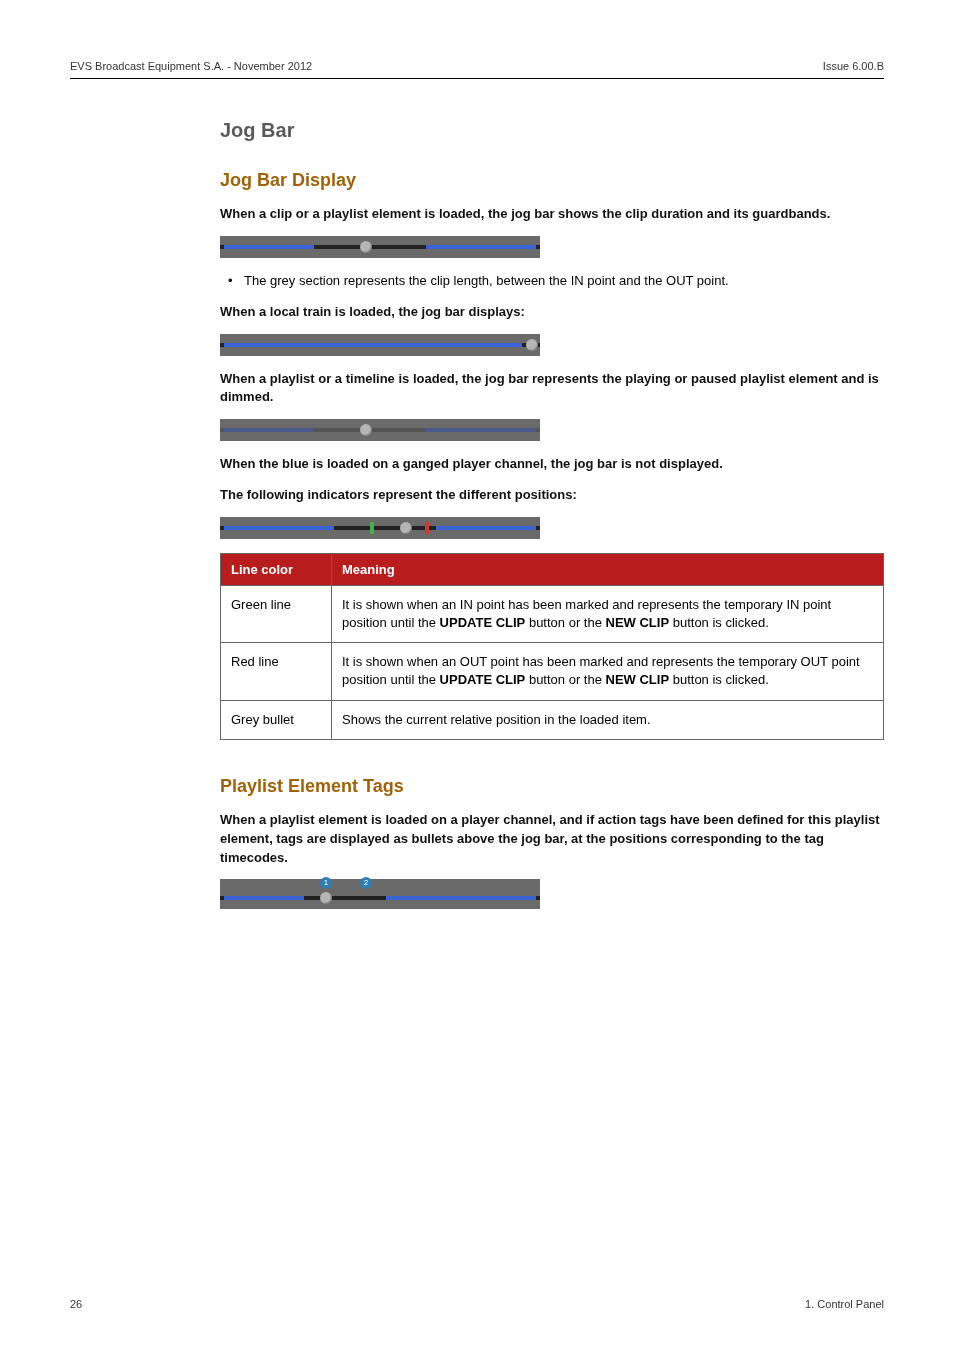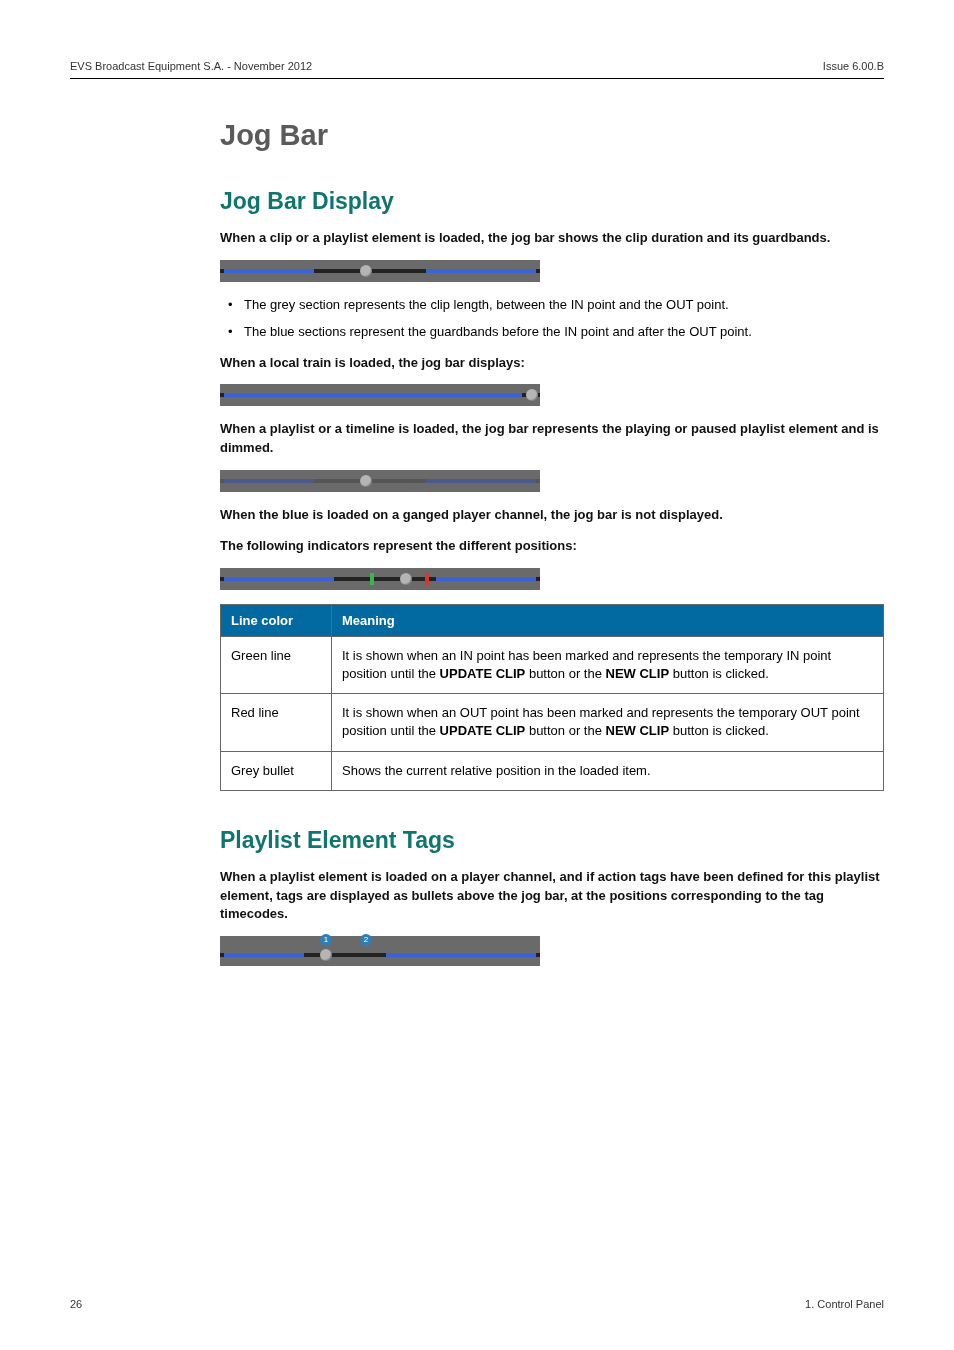--- a/index.html
+++ b/index.html
@@ -22,29 +22,29 @@
     font-size: 11px;
     color: #333;
     padding-bottom: 6px;
     border-bottom: 1px solid #000;
     margin-bottom: 40px;
   }
   .content {
     margin-left: 150px;
   }
   h2.section-title {
-    font-size: 29px;
+    font-size: 20px;
     font-weight: bold;
     color: #5a5a5a;
-    margin: 0 0 36px 0;
+    margin: 0 0 28px 0;
   }
   h3.subsection {
-    font-size: 23px;
-    font-weight: bold;
-    color: #0f766e;
+    font-size: 18px;
+    font-weight: bold;
+    color: #a16207;
     margin: 0 0 14px 0;
   }
   p.body {
     font-size: 13px;
     line-height: 1.45;
     margin: 0 0 12px 0;
     color: #111;
     font-weight: bold;
   }
   ul.bullets {
@@ -128,21 +128,21 @@
   .jogbar.withtag .jog-bullet { top: 13px; }
 
   
   table.legend {
     border-collapse: collapse;
     width: 100%;
     margin: 8px 0 14px 0;
     font-size: 13px;
   }
   table.legend th {
-    background: #0369a1;
+    background: #b91c1c;
     color: #fff;
     text-align: left;
     padding: 8px 10px;
     border: 1px solid #666;
     font-weight: bold;
   }
   table.legend td {
     border: 1px solid #666;
     padding: 10px 10px;
     vertical-align: top;
@@ -183,21 +183,20 @@
 
     <div class="jogbar">
       <div class="jog-track"></div>
       <div class="jog-guard" style="left:4px; width:90px;"></div>
       <div class="jog-guard" style="right:4px; width:110px;"></div>
       <div class="jog-bullet" style="left:140px;"></div>
     </div>
 
     <ul class="bullets">
       <li>The grey section represents the clip length, between the IN point and the OUT point.</li>
-      <li>The blue sections represent the guardbands before the IN point and after the OUT point.</li>
     </ul>
 
     <p class="body">When a local train is loaded, the jog bar displays:</p>
 
     <div class="jogbar">
       <div class="jog-track"></div>
       <div class="jog-guard" style="left:4px; right:18px;"></div>
       <div class="jog-bullet" style="right:2px;"></div>
     </div>
 

